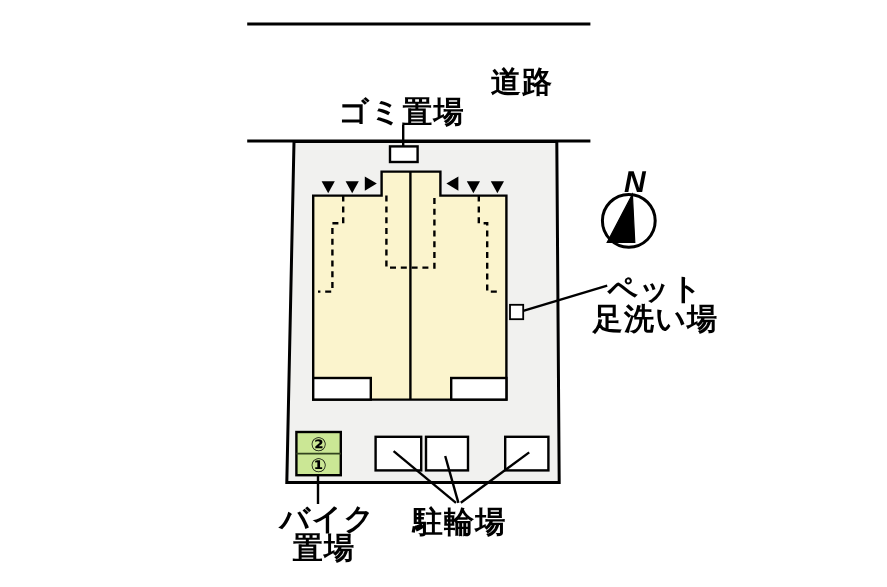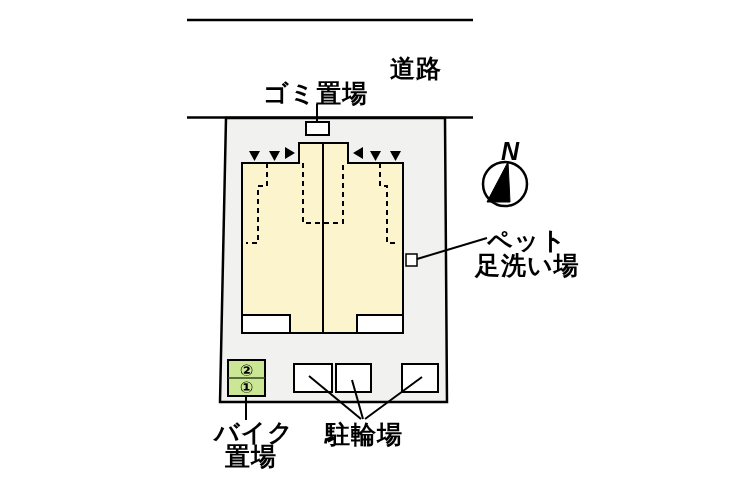--- a/index.html
+++ b/index.html
@@ -2,20 +2,21 @@
 <html><head>
 <meta charset="utf-8">
 <style>
   html,body{margin:0;padding:0;background:#ffffff;}
   .canvas{
     position:relative;
     width:608px;height:489px;
     background:#ffffff;
     font-family:"Liberation Sans","DejaVu Sans",sans-serif;
     overflow:hidden;
+    margin-left:19px;
   }
   svg{display:block;}
   text{
     font-family:"Liberation Sans","DejaVu Sans",sans-serif;
     font-weight:bold;
     fill:#000000;
   }
   .lbl{font-size:25px;letter-spacing:1px;}
   .slot{font-size:16px;letter-spacing:0;}
   .north{font-size:25px;font-style:italic;}

